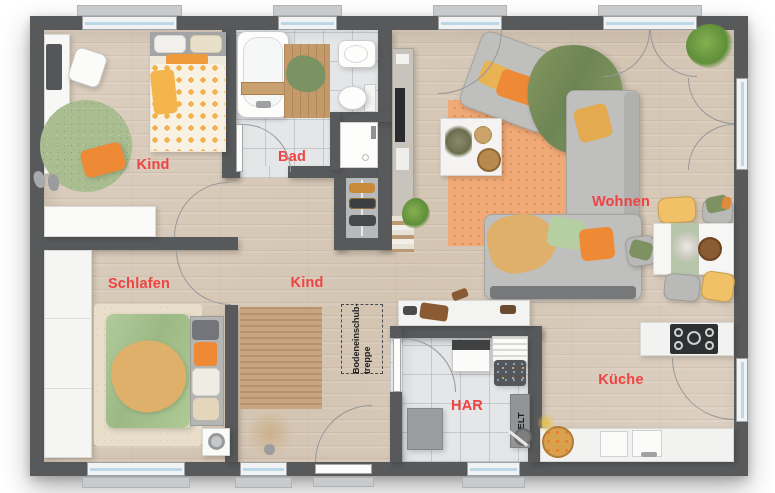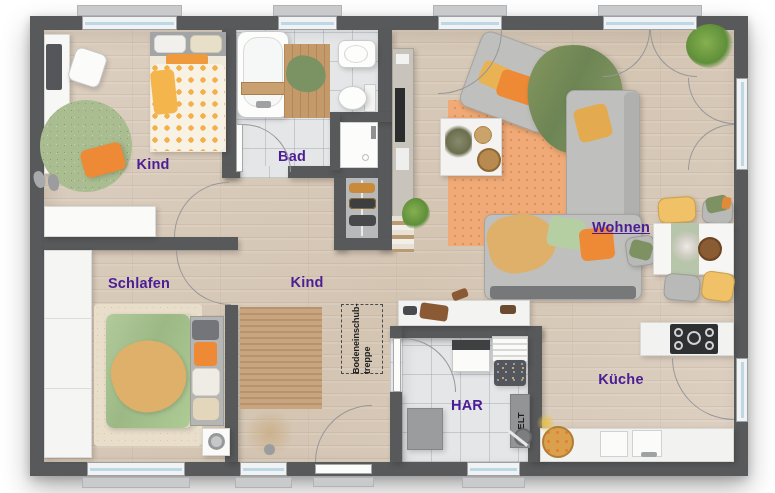--- a/index.html
+++ b/index.html
@@ -23,21 +23,21 @@
   .win{position:absolute;height:14px;background:#f0f2f3;border:1px solid #9fa0a2;box-sizing:border-box;}
   .win i{position:absolute;left:2px;right:2px;top:50%;margin-top:-1px;height:3px;background:var(--glass,#bcd7e6);}
   .win.v{width:12px;}
   .win.v i{left:50%;margin:0 0 0 -1px;top:3px;bottom:3px;height:auto;width:3px;right:auto;}
   .sill{position:absolute;background:#c9cacc;border:1px solid #b2b3b5;box-sizing:border-box;}
   .arc{position:absolute;box-sizing:border-box;border:0 solid #97989a;}
   .leaf{position:absolute;background:#fcfcfb;border:1px solid #a6a7a9;box-sizing:border-box;}
   .furn{position:absolute;box-sizing:border-box;}
   .sh{box-shadow:2px 2px 5px rgba(0,0,0,.18);}
   .rlabel{position:absolute;transform:translate(-50%,-50%);font-weight:700;font-size:14.5px;
-          color:#4c1d95;white-space:nowrap;letter-spacing:.2px;}
+          color:#ef4444;white-space:nowrap;letter-spacing:.2px;}
   .ring{position:absolute;border:2px solid #d2d3d4;border-radius:50%;box-sizing:border-box;background:transparent;}
   .plant{position:absolute;border-radius:50%;
          background:radial-gradient(circle at 42% 42%, #86b050 0%, #5f8f3a 55%, rgba(95,143,58,0) 72%);}
   .attic-box{position:absolute;border:1.6px dashed #4a4b4d;box-sizing:border-box;
              display:flex;align-items:center;justify-content:center;}
   .attic-text{transform:rotate(-90deg);font-weight:700;font-size:9px;line-height:1.2;color:#222;white-space:nowrap;}
   .vtext{position:absolute;transform:translate(-50%,-50%) rotate(-90deg);font-weight:700;font-size:9.5px;color:#1d1d1d;}
 </style>
 </head>
 <body>
@@ -126,21 +126,21 @@
   <div class="furn" style="left:490px;top:286px;width:146px;height:13px;background:#77787a;border-radius:4px;"></div>
   <div class="furn" style="left:488px;top:214px;width:68px;height:58px;background:#dfb069;border-radius:40% 60% 55% 45%;transform:rotate(-12deg);"></div>
   <div class="furn" style="left:548px;top:218px;width:36px;height:30px;background:#b6cfa2;border-radius:6px;transform:rotate(10deg);"></div>
   <div class="furn" style="left:580px;top:228px;width:34px;height:32px;background:var(--accent-orange,#ee8936);border-radius:6px;transform:rotate(-6deg);"></div>
 
   <div class="furn sh" style="left:440px;top:118px;width:62px;height:58px;background:#f4f3f1;border:1px solid #d6d5d2;"></div>
   <div class="furn" style="left:445px;top:124px;width:27px;height:35px;background:radial-gradient(circle at 50% 50%, #8a8a6e 0%, #6b6f4e 55%, rgba(107,111,78,0) 75%);"></div>
   <div class="furn" style="left:474px;top:126px;width:18px;height:18px;border-radius:50%;background:#caa36a;border:1px solid #a9823f;"></div>
   <div class="furn" style="left:477px;top:148px;width:24px;height:24px;border-radius:50%;background:#b98a4f;border:2px solid #8f6a35;"></div>
   <div class="plant" style="left:686px;top:24px;width:48px;height:44px;"></div>
-  <div class="rlabel" style="left:621px;top:227px;text-decoration:underline;">Wohnen</div>
+  <div class="rlabel" style="left:621px;top:201px;">Wohnen</div>
 
   <div class="furn sh" style="left:658px;top:197px;width:38px;height:26px;background:#f0c167;border:1px solid #caa04a;border-radius:8px;transform:rotate(-4deg);"></div>
   <div class="furn sh" style="left:702px;top:199px;width:31px;height:25px;background:#b9bab8;border:1px solid #9d9e9c;border-radius:8px;transform:rotate(4deg);"></div>
   <div class="furn" style="left:706px;top:196px;width:22px;height:16px;background:#7d9163;border-radius:5px;transform:rotate(-12deg);"></div>
   <div class="furn" style="left:722px;top:197px;width:9px;height:12px;background:#e08a3c;border-radius:3px;transform:rotate(10deg);"></div>
   <div class="furn sh" style="left:626px;top:236px;width:30px;height:30px;background:#b9bab8;border:1px solid #9d9e9c;border-radius:8px;transform:rotate(-8deg);"></div>
   <div class="furn" style="left:630px;top:241px;width:22px;height:18px;background:#7d9163;border-radius:5px;transform:rotate(15deg);"></div>
   <div class="furn sh" style="left:653px;top:223px;width:81px;height:52px;background:#f6f6f4;border:1px solid #d8d8d5;"></div>
   <div class="furn" style="left:671px;top:223px;width:28px;height:52px;background:#b7c6ab;"></div>
   <div class="furn" style="left:672px;top:230px;width:30px;height:33px;background:radial-gradient(circle, #eceae4 0%, #cfccc2 45%, rgba(207,204,194,0) 72%);"></div>

